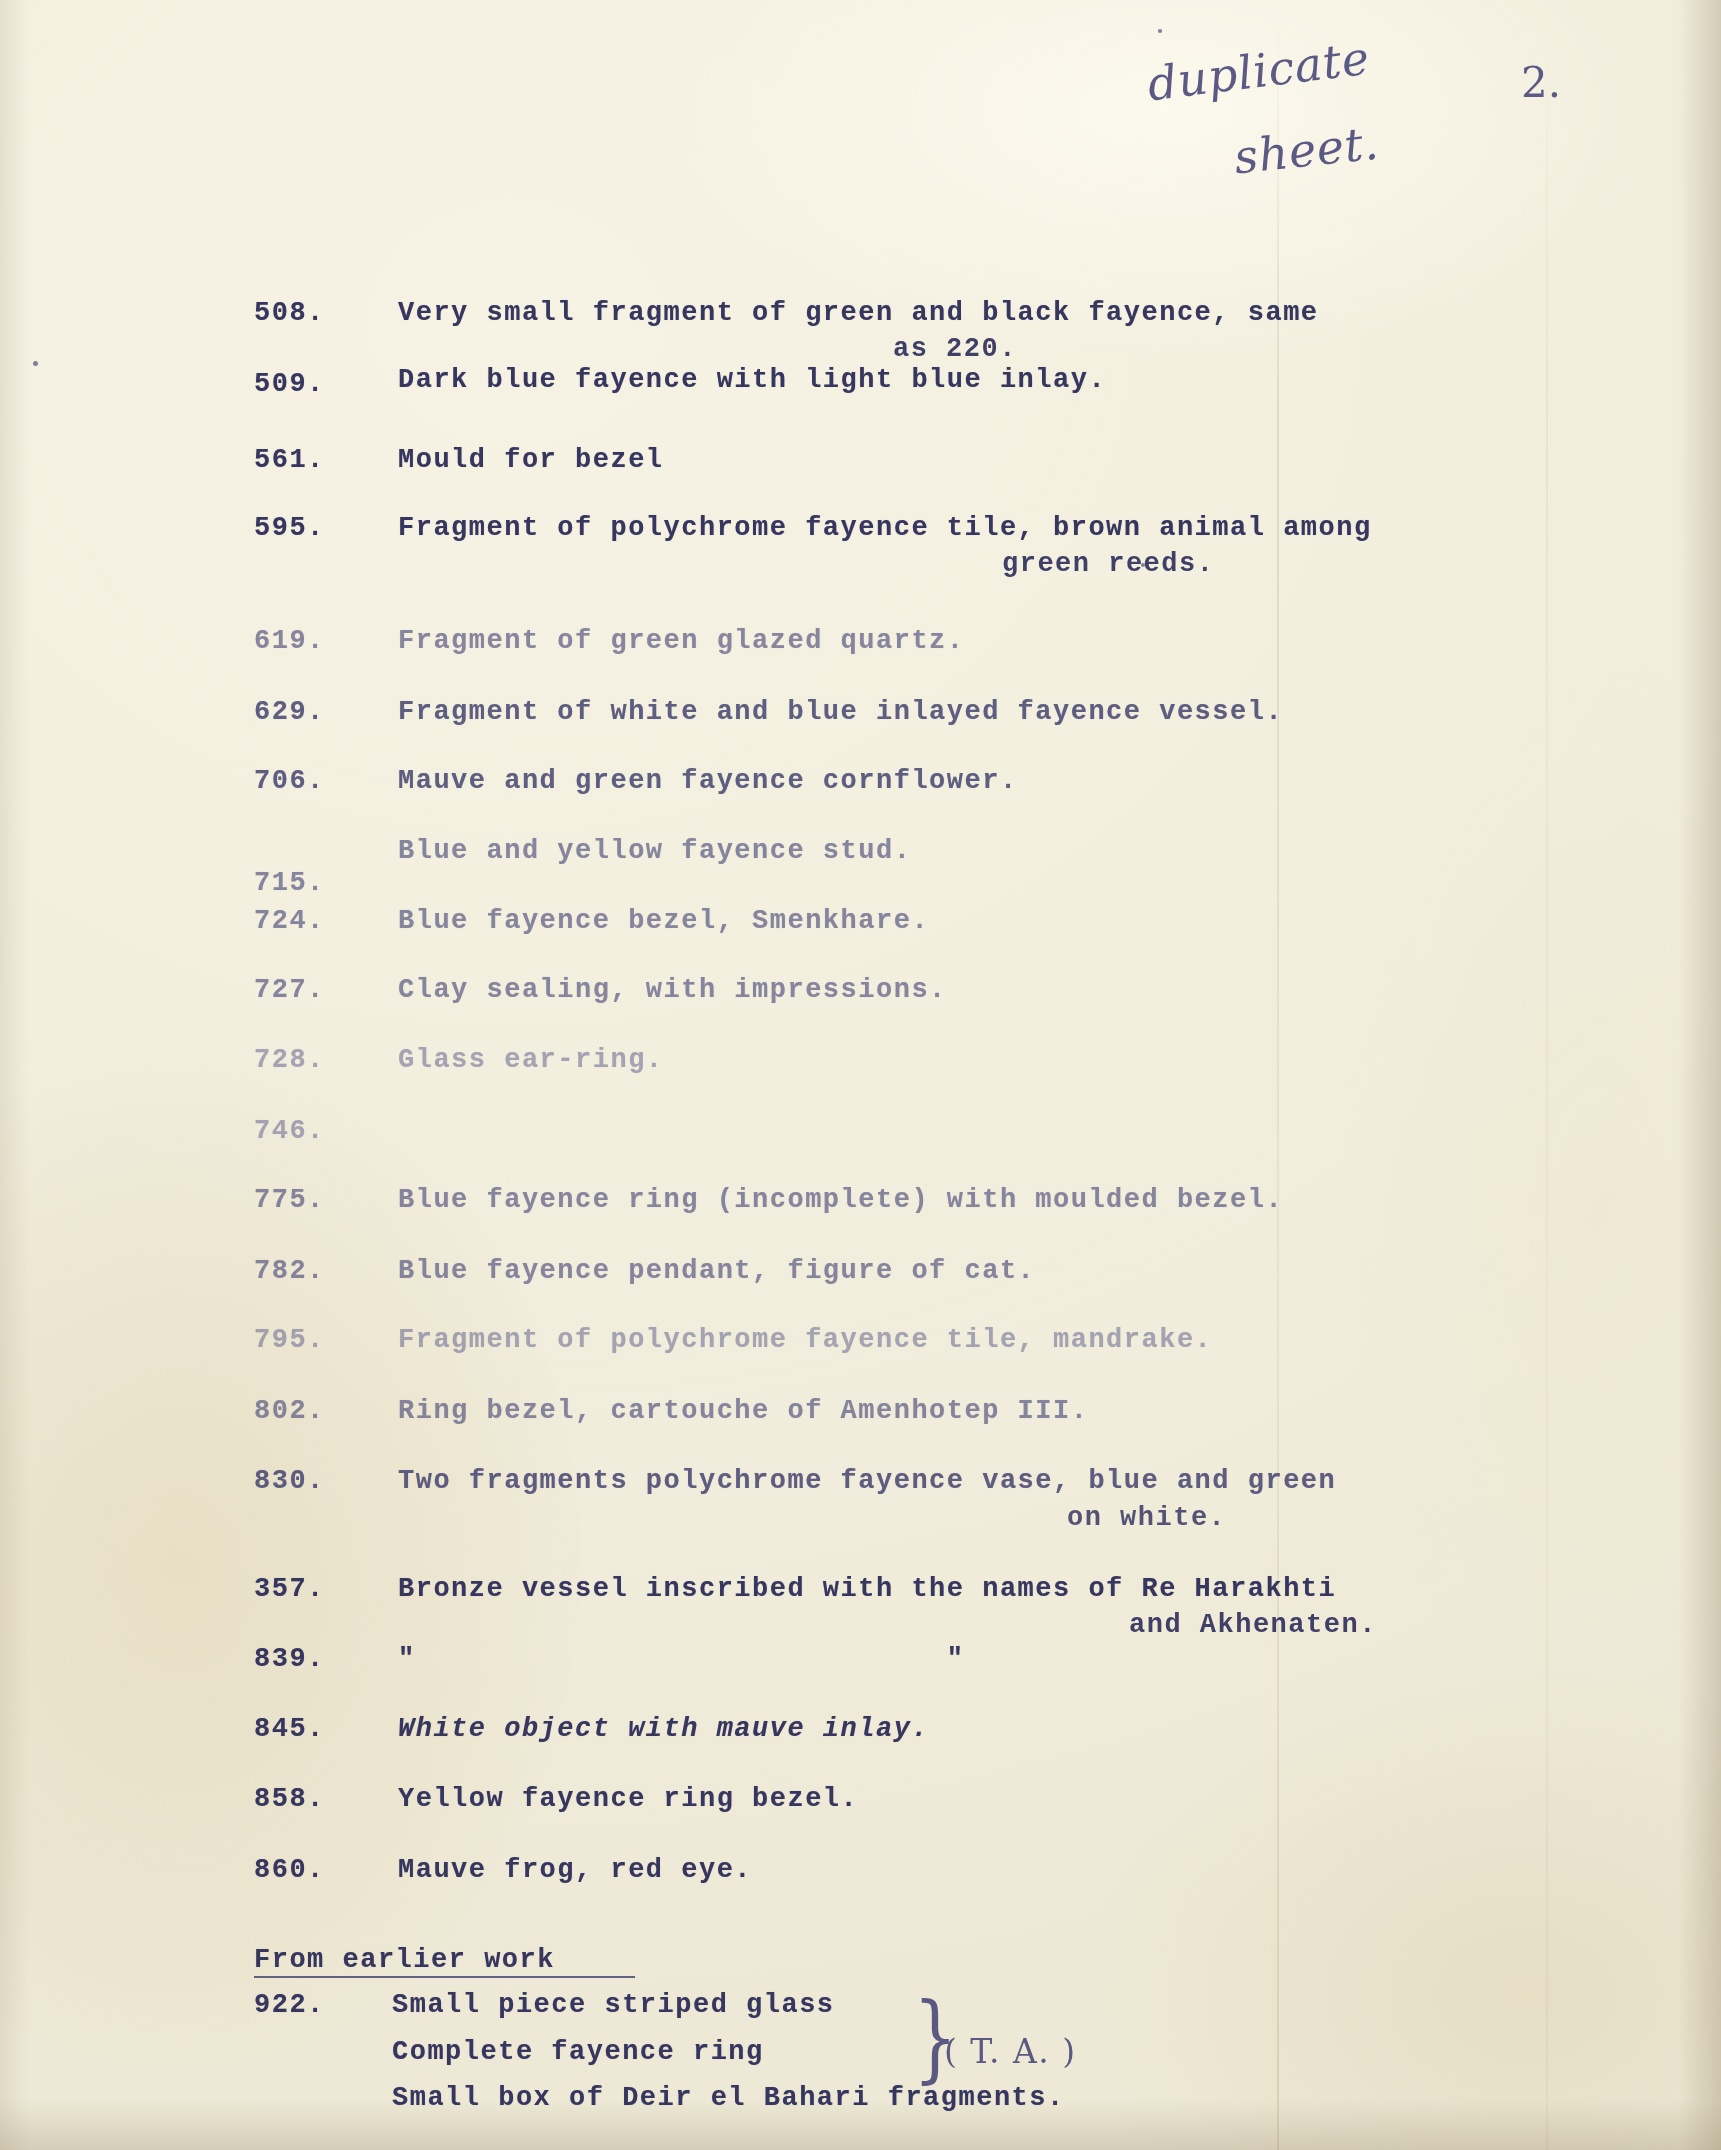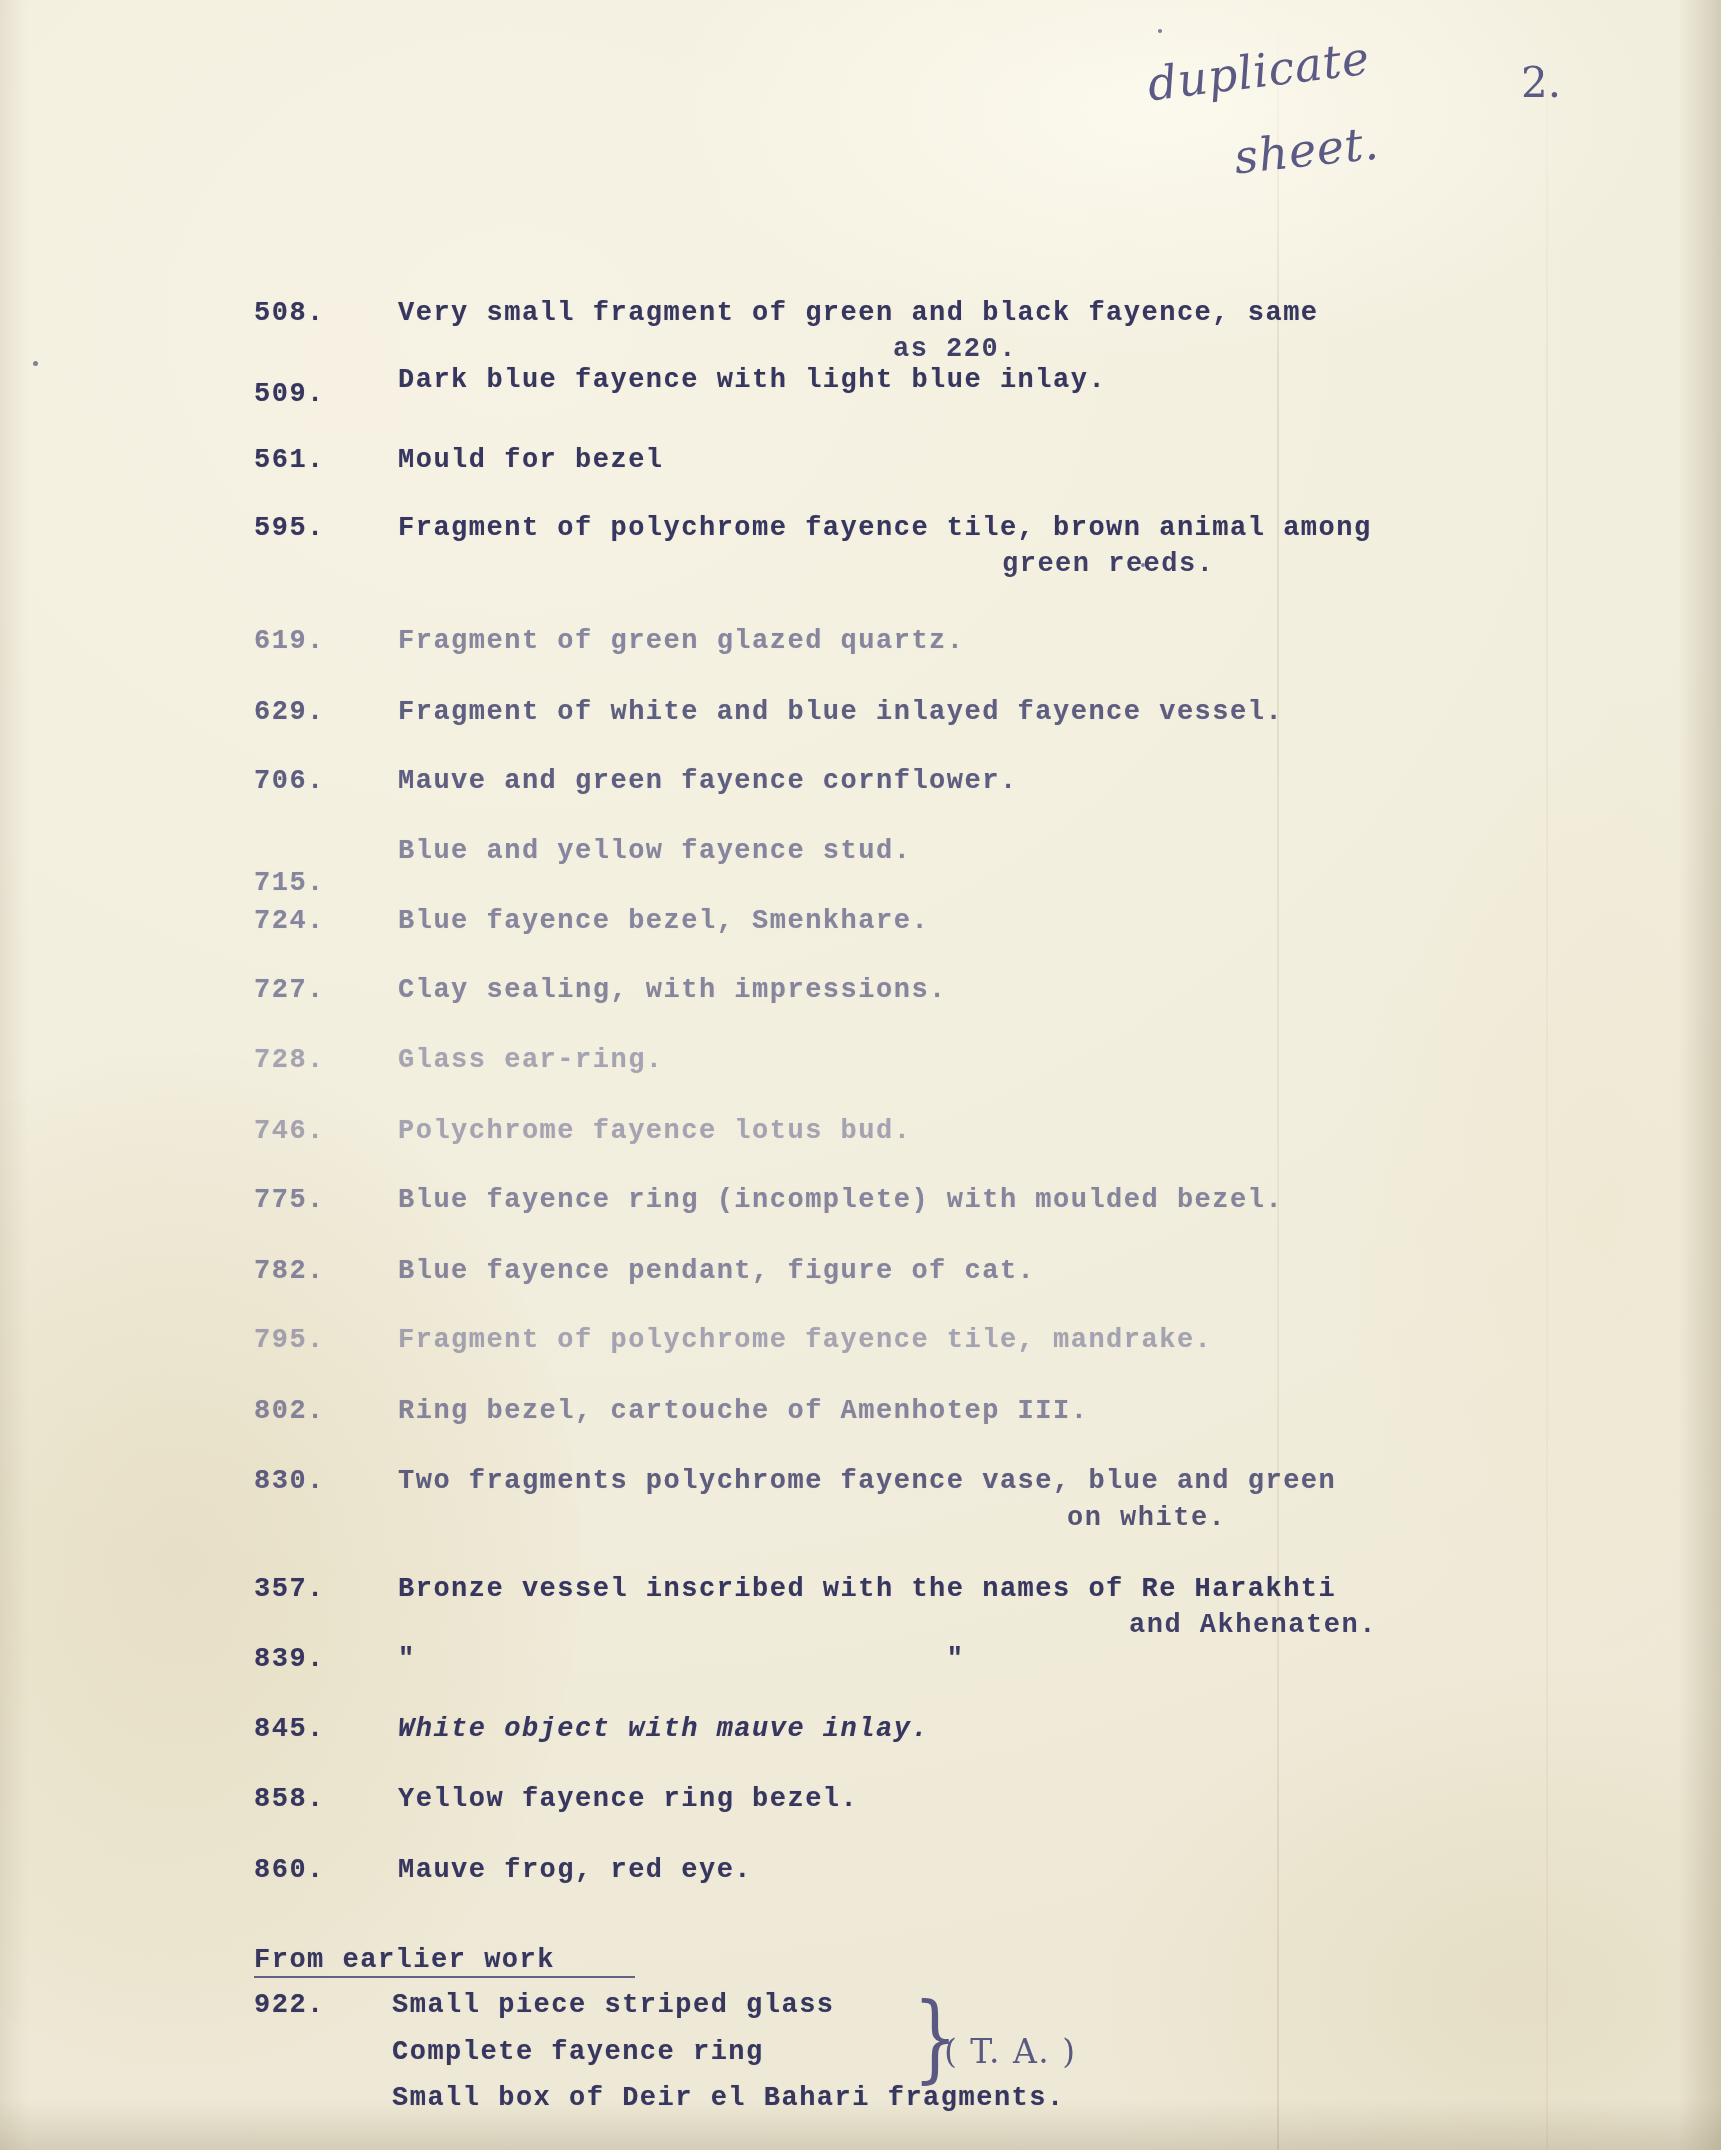--- a/index.html
+++ b/index.html
@@ -188,21 +188,21 @@
 
   <div class="dot" style="left:33px; top:361px;"></div>
   <div class="dot" style="left:1141px; top:563px; width:4.4px; height:4.4px;"></div>
   <div class="dot" style="left:1158px; top:29px; width:3.6px; height:3.6px;"></div>
 
   <div id="typescript">
 
   <div class="num ink-strong" style="left: 254px; top: 298px;">508.</div>
       <div class="line ink-strong" style="left: 398px; top: 298px;">Very small fragment of green and black fayence, same</div>
       <div class="indent-cont ink-strong" style="left: 893px; top: 334px;">as 220.</div>
-      <div class="num ink-strong" style="left: 254px; top: 369px; margin-top: 10px;">509.</div>
+      <div class="num ink-strong" style="left: 254px; top: 369px;">509.</div>
       <div class="line ink-strong" style="left: 398px; top: 365px;">Dark blue fayence with light blue inlay.</div>
       <div class="num ink-strong" style="left: 254px; top: 445px;">561.</div>
       <div class="line ink-strong" style="left: 398px; top: 445px;">Mould for bezel</div>
       <div class="num ink-strong" style="left: 254px; top: 513px;">595.</div>
       <div class="line ink-strong" style="left: 398px; top: 513px;">Fragment of polychrome fayence tile, brown animal among</div>
       <div class="indent-cont ink-strong" style="left: 1002px; top: 549px;">green reeds.</div>
       <div class="num ink-faint" style="left: 254px; top: 626px;">619.</div>
       <div class="line ink-faint" style="left: 398px; top: 626px;">Fragment of green glazed quartz.</div>
       <div class="num ink-mid" style="left: 254px; top: 697px;">629.</div>
       <div class="line ink-mid" style="left: 398px; top: 697px;">Fragment of white and blue inlayed fayence vessel.</div>
@@ -210,21 +210,20 @@
       <div class="line ink-mid" style="left: 398px; top: 766px;">Mauve and green fayence cornflower.</div>
       <div class="num ink-faint" style="left: 254px; top: 836px; margin-top: 32px;">715.</div>
       <div class="line ink-faint" style="left: 398px; top: 836px;">Blue and yellow fayence stud.</div>
       <div class="num ink-faint" style="left: 254px; top: 906px;">724.</div>
       <div class="line ink-faint" style="left: 398px; top: 906px;">Blue fayence bezel, Smenkhare.</div>
       <div class="num ink-faint" style="left: 254px; top: 975px;">727.</div>
       <div class="line ink-faint" style="left: 398px; top: 975px;">Clay sealing, with impressions.</div>
       <div class="num ink-ghost" style="left: 254px; top: 1045px;">728.</div>
       <div class="line ink-ghost" style="left: 398px; top: 1045px;">Glass ear-ring.</div>
       <div class="num ink-ghost" style="left: 254px; top: 1116px;">746.</div>
-      <div class="line ink-ghost" style="left: 398px; top: 1116px;">Polychrome fayence lotus bud.</div>
       <div class="num ink-faint" style="left: 254px; top: 1185px;">775.</div>
       <div class="line ink-faint" style="left: 398px; top: 1185px;">Blue fayence ring (incomplete) with moulded bezel.</div>
       <div class="num ink-faint" style="left: 254px; top: 1256px;">782.</div>
       <div class="line ink-faint" style="left: 398px; top: 1256px;">Blue fayence pendant, figure of cat.</div>
       <div class="num ink-ghost" style="left: 254px; top: 1325px;">795.</div>
       <div class="line ink-ghost" style="left: 398px; top: 1325px;">Fragment of polychrome fayence tile, mandrake.</div>
       <div class="num ink-faint" style="left: 254px; top: 1396px;">802.</div>
       <div class="line ink-faint" style="left: 398px; top: 1396px;">Ring bezel, cartouche of Amenhotep III.</div>
       <div class="num ink-mid" style="left: 254px; top: 1466px;">830.</div>
       <div class="line ink-mid" style="left: 398px; top: 1466px;">Two fragments polychrome fayence vase, blue and green</div>

